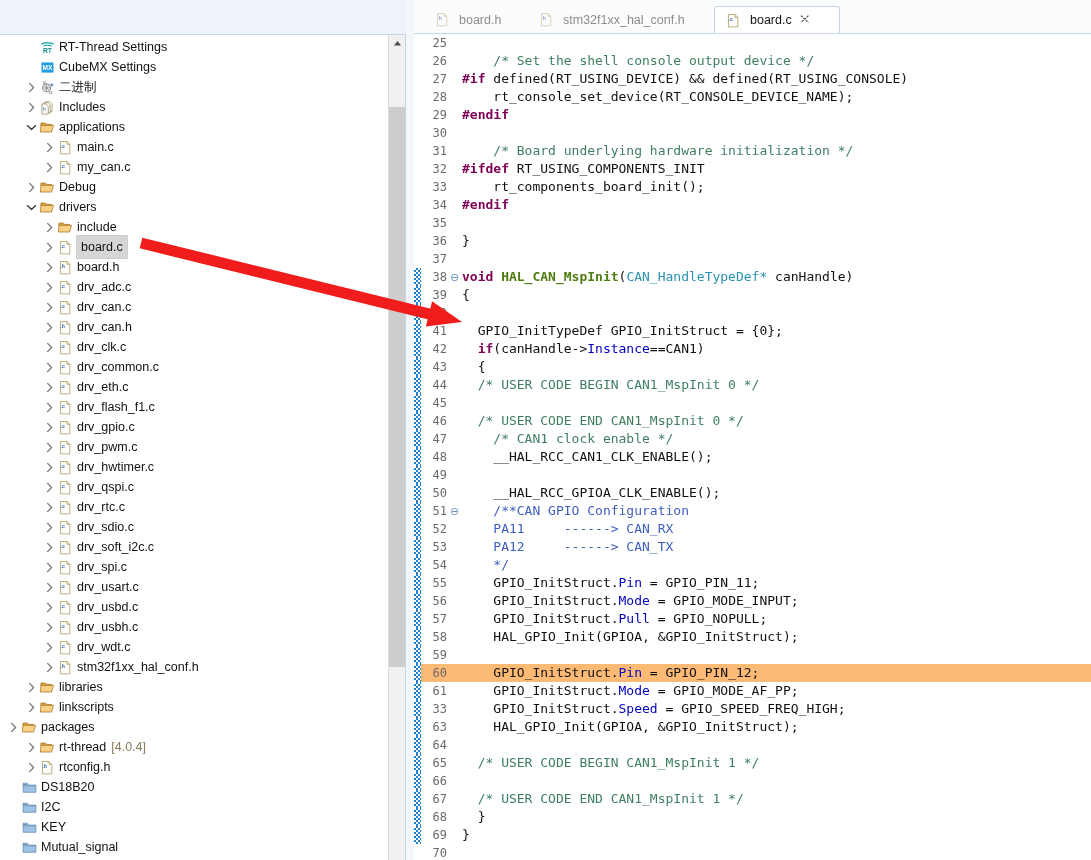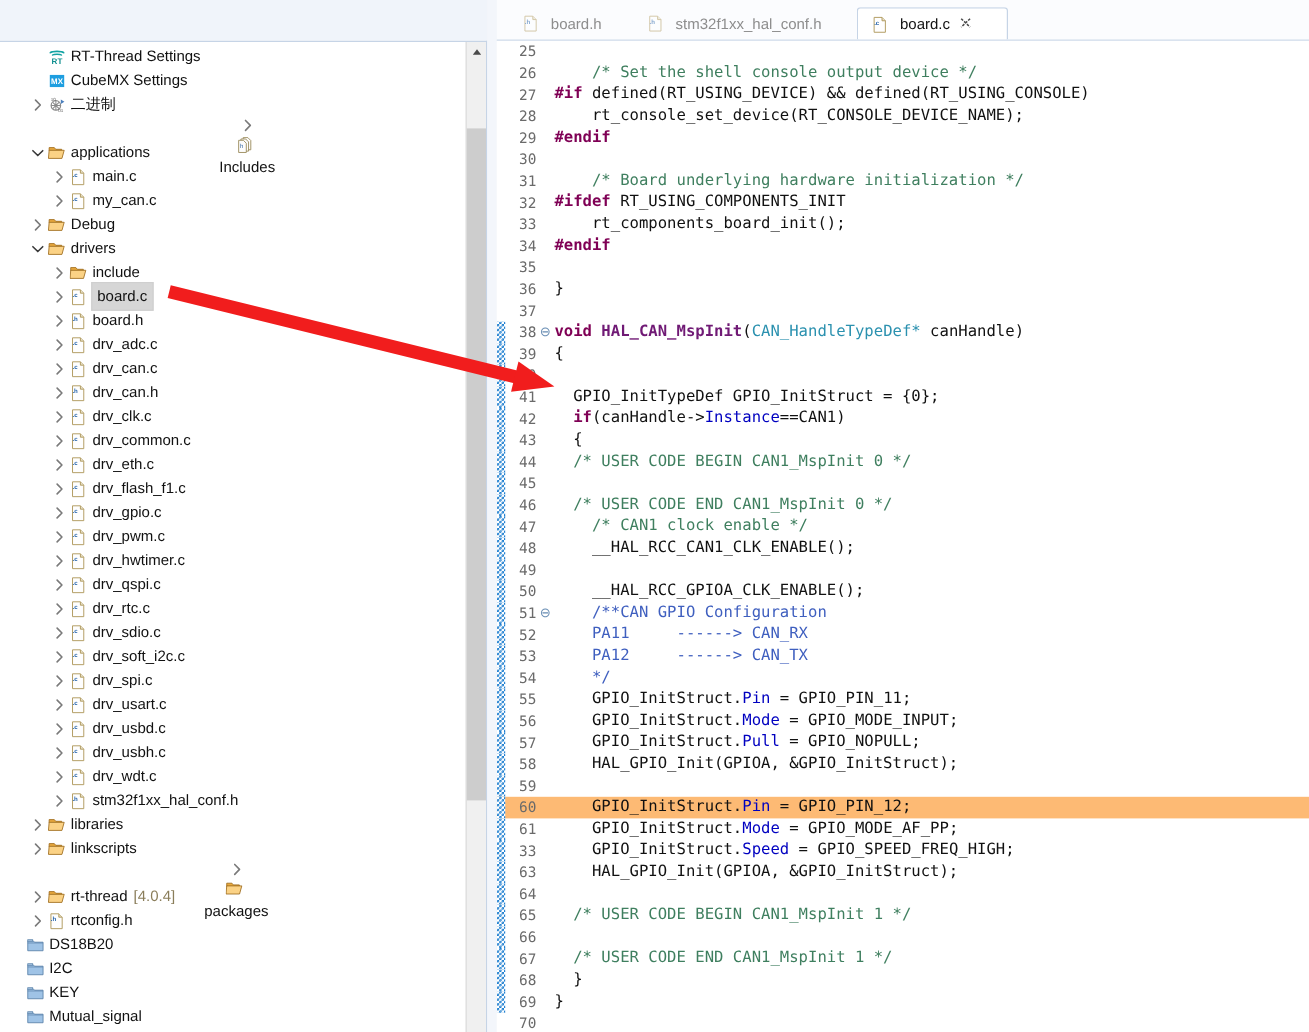--- a/index.html
+++ b/index.html
@@ -79,21 +79,21 @@
   .lnum{position:absolute;left:7px;top:0;width:26px;text-align:right;
         font-family:"DejaVu Sans Mono","Liberation Mono",monospace;font-size:12px;color:#6a6a6a;}
   .fold{position:absolute;left:35px;top:0;width:11px;text-align:center;color:#6b8fb5;font-size:11px;}
   .ctxt{position:absolute;left:48px;top:0;
         font-family:"DejaVu Sans Mono","Liberation Mono",monospace;font-size:13px;color:#111;}
 
   .k{color:#7f0055;font-weight:bold;}      
   .pp{color:#7f0055;font-weight:bold;}     
   .cm{color:#3f7f5f;}                      
   .dc{color:#3f5fbf;}                      
-  .fn{color:#701a75;font-weight:bold;}        
+  .fn{color:#4d7c0f;font-weight:bold;}        
   .ty{color:#2b91af;}                      
   .fld{color:#0000c0;}                     
 
   
   .arrow-svg{position:absolute;left:0;top:0;width:1091px;height:860px;pointer-events:none;}
 </style>
 </head>
 <body>
 
 <div class="app">
@@ -185,21 +185,21 @@
               <svg width="15" height="15" viewBox="0 0 16 16">
                 <circle cx="7" cy="8.4" r="4.2" fill="none" stroke="#8a8a8a" stroke-width="1.1"></circle>
                 <path d="M7 4.2v8.4M2.8 8.4h8.4M4 5.4l6 6M10 5.4l-6 6" stroke="#8a8a8a" stroke-width=".9"></path>
                 <path d="M11.4 3.2 14.6 5.2 11.4 7.2z" fill="#4a7fbd"></path>
                 <text x="2.4" y="4.6" font-size="4" fill="#555" font-family="Liberation Sans, sans-serif">10</text>
                 <text x="9.2" y="14.6" font-size="4" fill="#555" font-family="Liberation Sans, sans-serif">01</text>
               </svg>
             </span>
             <span class="lbl">二进制</span>
           </div>
-          <div class="row" style="padding-left: 24px; flex-direction: column;">
+          <div class="row" style="padding-left: 24px;">
             <span class="twisty">
               <svg width="9" height="11" viewBox="0 0 9 11">
                 <path d="M2.6 1.4 6.6 5.5 2.6 9.6" fill="none" stroke="#7a7a7a" stroke-width="1.35" stroke-linecap="round" stroke-linejoin="round"></path>
               </svg>
             </span>
             <span class="ic">
               <svg width="15" height="15" viewBox="0 0 16 16">
                 <path d="M6 1.8h4.2l2.6 2.6v8.2H6z" fill="#fdfdfd" stroke="#9a8a5a" stroke-width=".8"></path>
                 <path d="M4 3h4.2l2.6 2.6v8.2H4z" fill="#fdfdfd" stroke="#9a8a5a" stroke-width=".8"></path>
                 <path d="M2 4.2h4.2L8.8 6.8V15H2z" fill="#fdfdfd" stroke="#9a8a5a" stroke-width=".8"></path>
@@ -645,21 +645,21 @@
               </svg>
             </span>
             <span class="ic">
               <svg width="15" height="15" viewBox="0 0 16 16">
                 <path d="M1 3.2h4.6l1.3 1.5h5.3v1.4H1z" fill="#e9a93e" stroke="#9c6b1c" stroke-width=".75"></path>
                 <path d="M1 5.6h13.4l-2 7.2H0.4z" fill="#fbd285" stroke="#9c6b1c" stroke-width=".75" stroke-linejoin="round"></path>
               </svg>
             </span>
             <span class="lbl">linkscripts</span>
           </div>
-          <div class="row" style=" flex-direction: column;">
+          <div class="row" style="">
             <span class="twisty">
               <svg width="9" height="11" viewBox="0 0 9 11">
                 <path d="M2.6 1.4 6.6 5.5 2.6 9.6" fill="none" stroke="#7a7a7a" stroke-width="1.35" stroke-linecap="round" stroke-linejoin="round"></path>
               </svg>
             </span>
             <span class="ic">
               <svg width="15" height="15" viewBox="0 0 16 16">
                 <path d="M1 3.2h4.6l1.3 1.5h5.3v1.4H1z" fill="#e9a93e" stroke="#9c6b1c" stroke-width=".75"></path>
                 <path d="M1 5.6h13.4l-2 7.2H0.4z" fill="#fbd285" stroke="#9c6b1c" stroke-width=".75" stroke-linejoin="round"></path>
               </svg>

